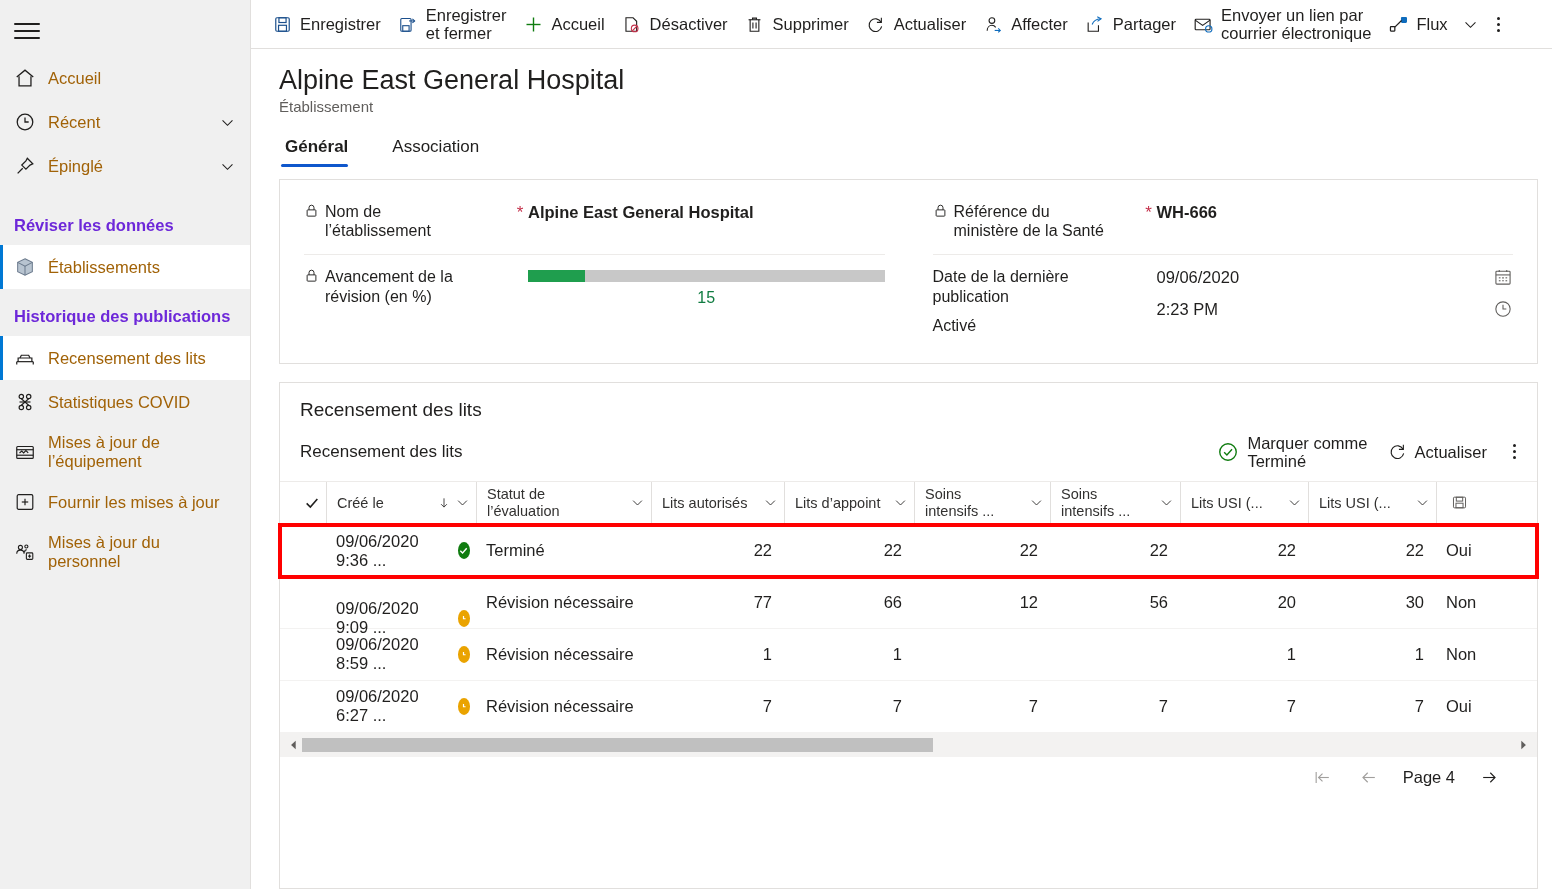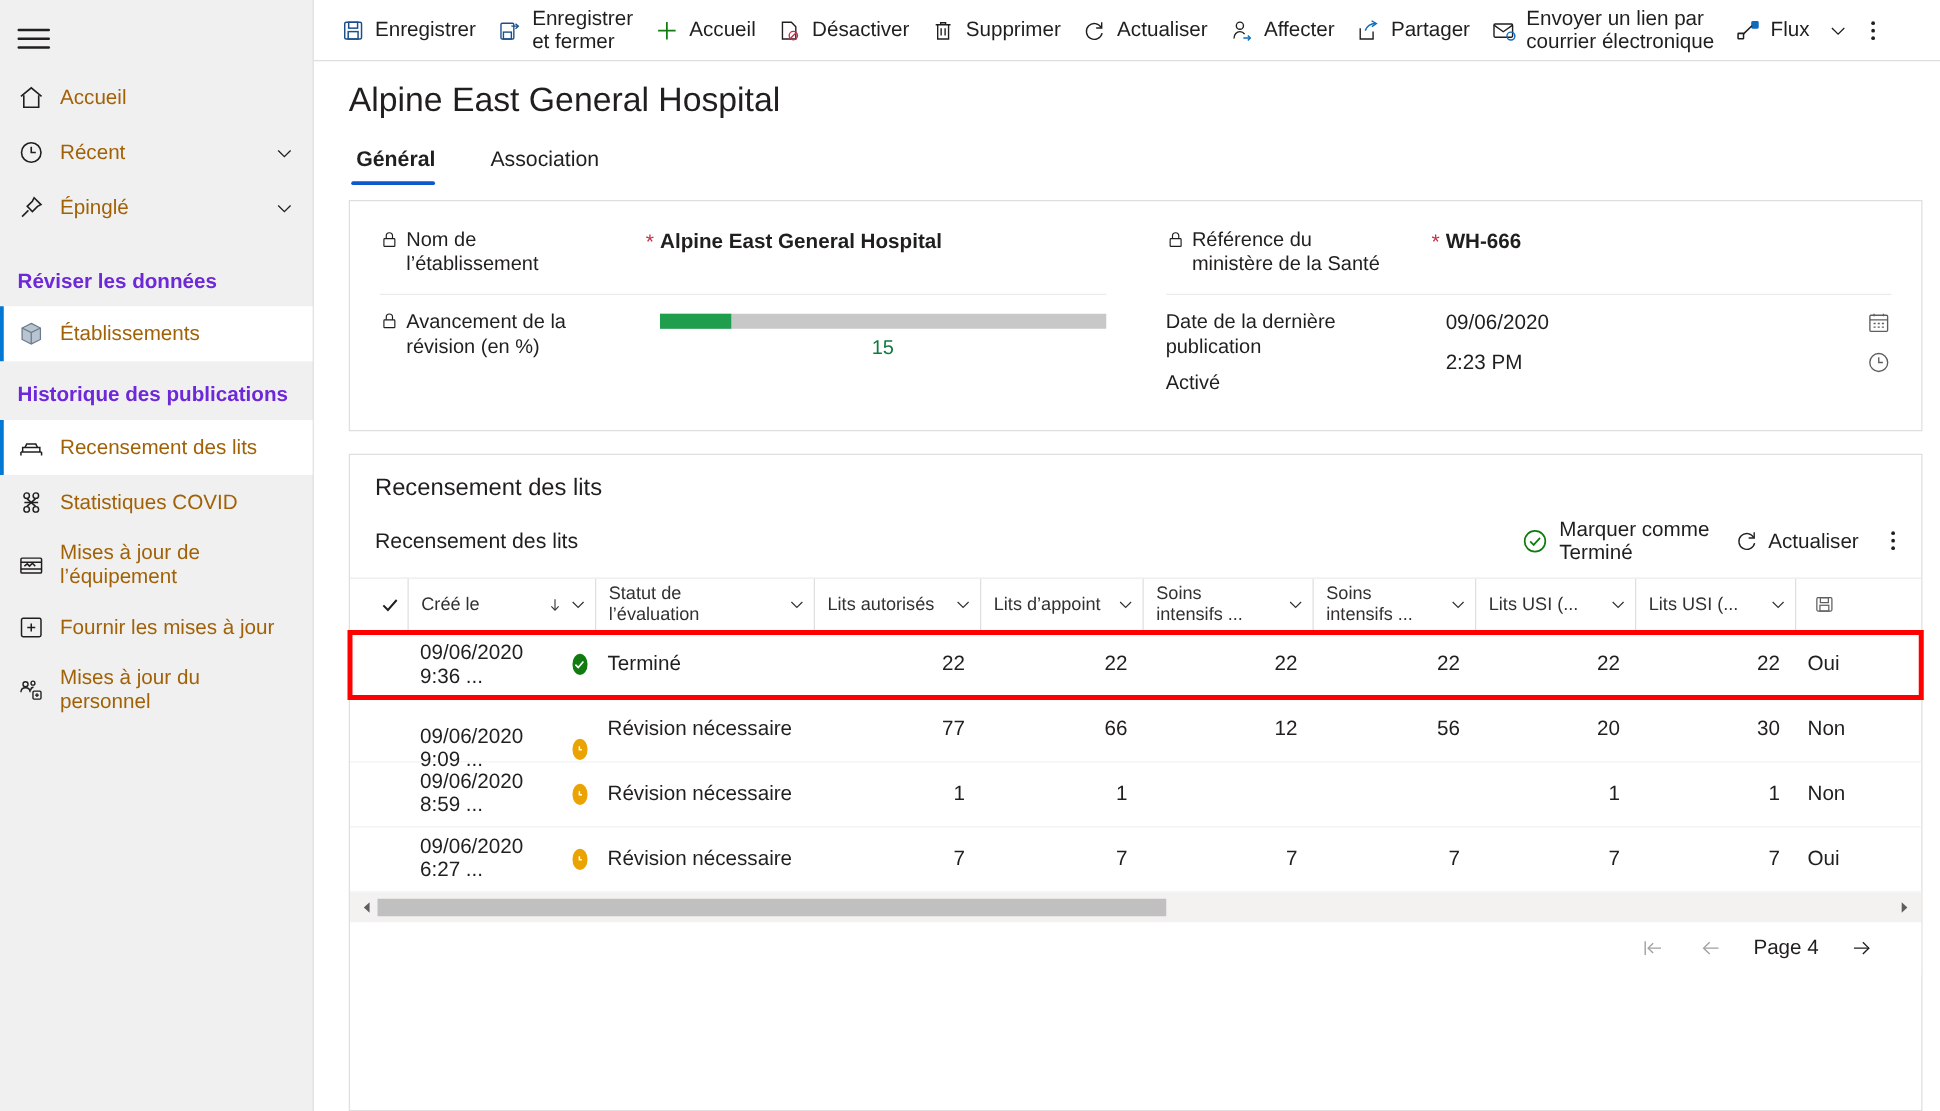--- a/index.html
+++ b/index.html
@@ -423,20 +423,21 @@
 
       <div class="kebab">
         <i></i>
           <i></i>
           <i></i>
       </div>
     </div>
 
     <div class="rec-head">
       <div class="rec-title">Alpine East General Hospital</div>
+      <div class="rec-sub">Établissement</div>
     </div>
 
     <div class="tabs">
       <div class="tab active">Général</div>
       <div class="tab">Association</div>
     </div>
 
     <div class="card">
 
       <div class="col">

